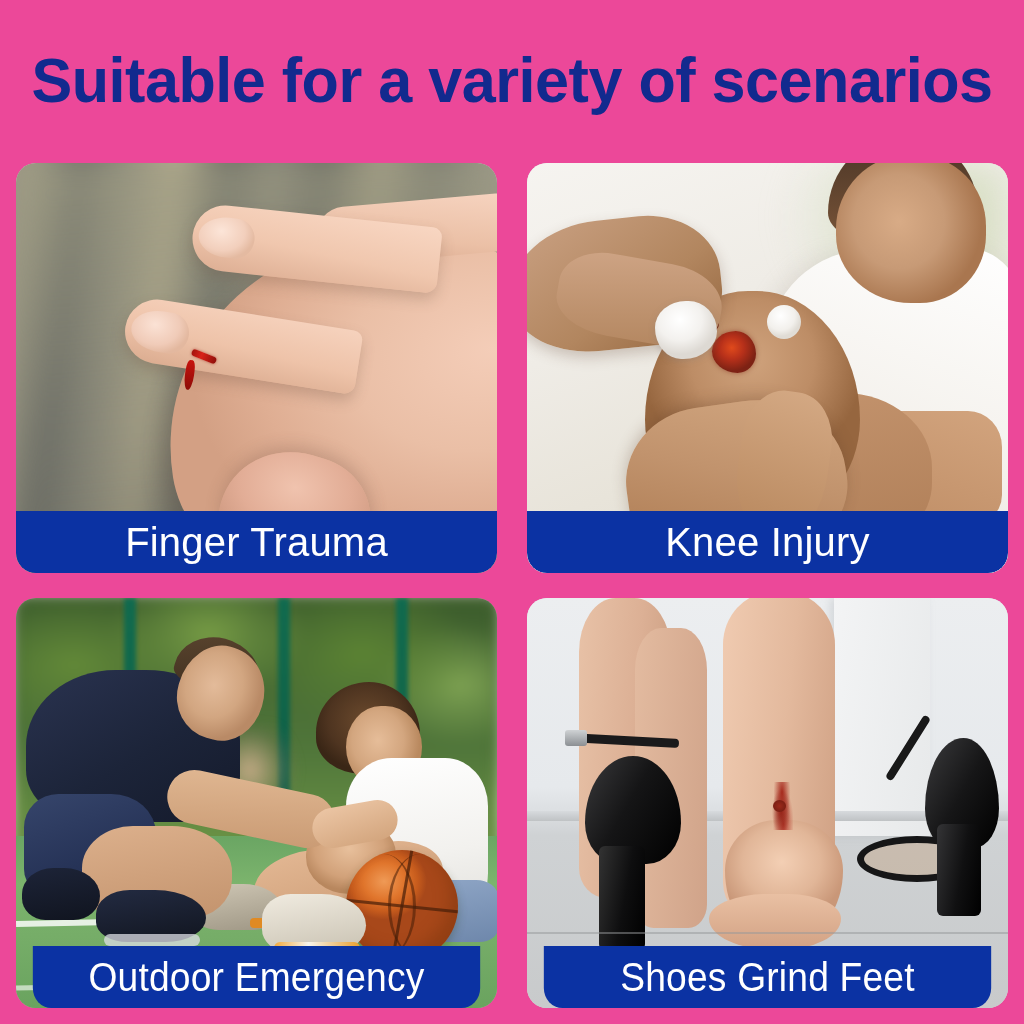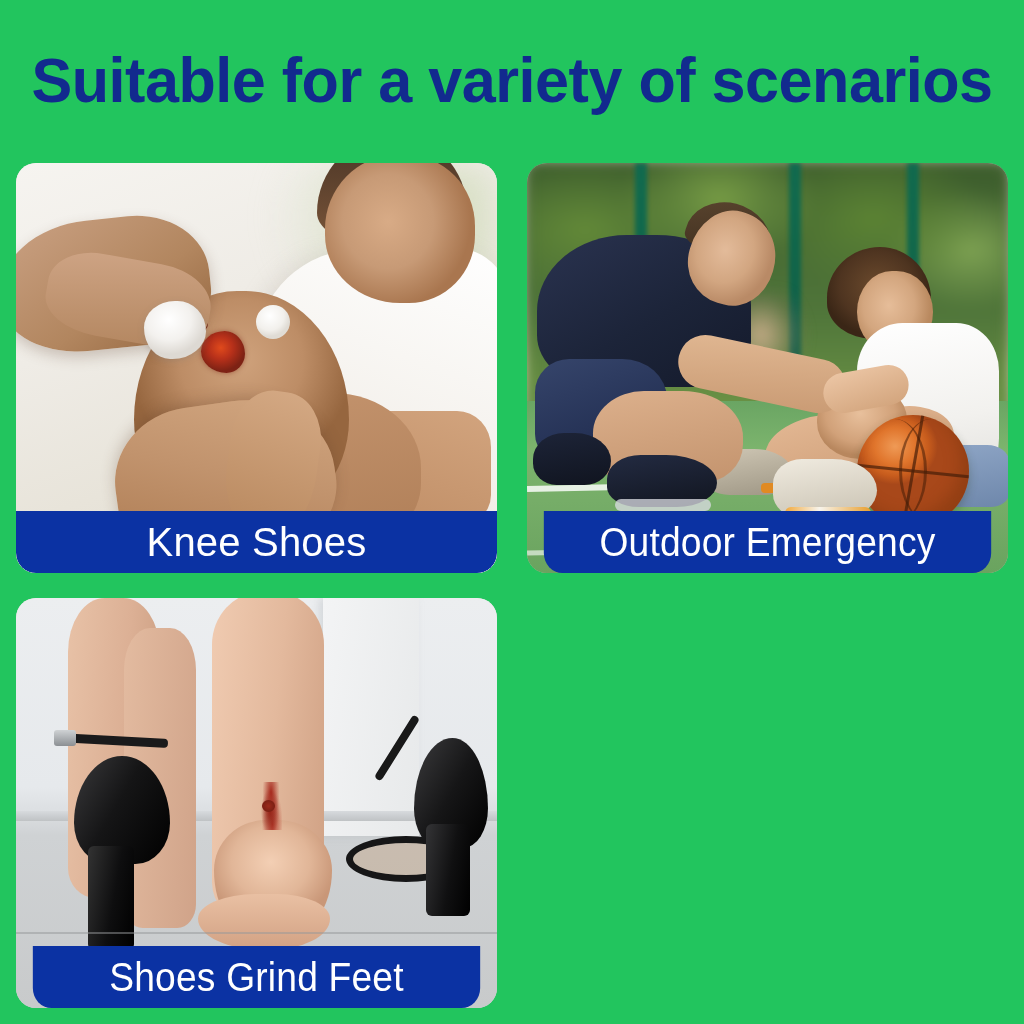--- a/index.html
+++ b/index.html
@@ -12,21 +12,21 @@
 
   body {
     background: #c2eefa;
     font-family: "Liberation Sans", sans-serif;
   }
 
   .poster {
     position: relative;
     width: 1024px;
     height: 1024px;
-    background: #22c55e;
+    background: #ec4899;
   }
 
   
   .headline {
     position: absolute;
     left: 0;
     top: 46px;
     width: 1024px;
     text-align: center;
     color: #122a8e;
@@ -661,41 +661,59 @@
 </style>
 </head>
 <body>
 
 <div class="poster">
 
   <div class="headline">Suitable for a variety of scenarios</div>
 
   <div class="grid">
 
+    <div class="card">
+      <div class="photo">
+        <div class="p1-bg"></div>
+        <div class="p1-bg2"></div>
+        <div class="p1-hand"></div>
+        <div class="p1-f3"></div>
+        <div class="p1-f2">
+          <div class="nail"></div>
+        </div>
+        <div class="p1-f1">
+          <div class="nail"></div>
+        </div>
+        <div class="p1-thumb"></div>
+        <div class="p1-cut"></div>
+        <div class="p1-blood"></div>
+      </div>
+      <div class="caption">Finger Trauma</div>
+    </div>
 
     <div class="card">
       <div class="photo">
         <div class="p2-bg"></div>
         <div class="p2-bg-green"></div>
         <div class="p2-child-shirt"></div>
         <div class="p2-child-hair"></div>
         <div class="p2-child-head"></div>
         <div class="p2-child-arm"></div>
         <div class="p2-shin"></div>
         <div class="p2-knee"></div>
         <div class="p2-wound"></div>
         <div class="p2-wound2"></div>
         <div class="p2-hand-bot"></div>
         <div class="p2-hand-bot-fingers"></div>
         <div class="p2-cotton2"></div>
         <div class="p2-hand-top"></div>
         <div class="p2-hand-top2"></div>
         <div class="p2-cotton"></div>
       </div>
-      <div class="caption">Knee Shoes</div>
+      <div class="caption">Knee Injury</div>
     </div>
 
     <div class="card">
       <div class="photo">
         <div class="p4-sky"></div>
         <div class="p4-trees"></div>
         <div class="p4-post1"></div>
         <div class="p4-post2"></div>
         <div class="p4-post3"></div>
         <div class="p4-court"></div>

